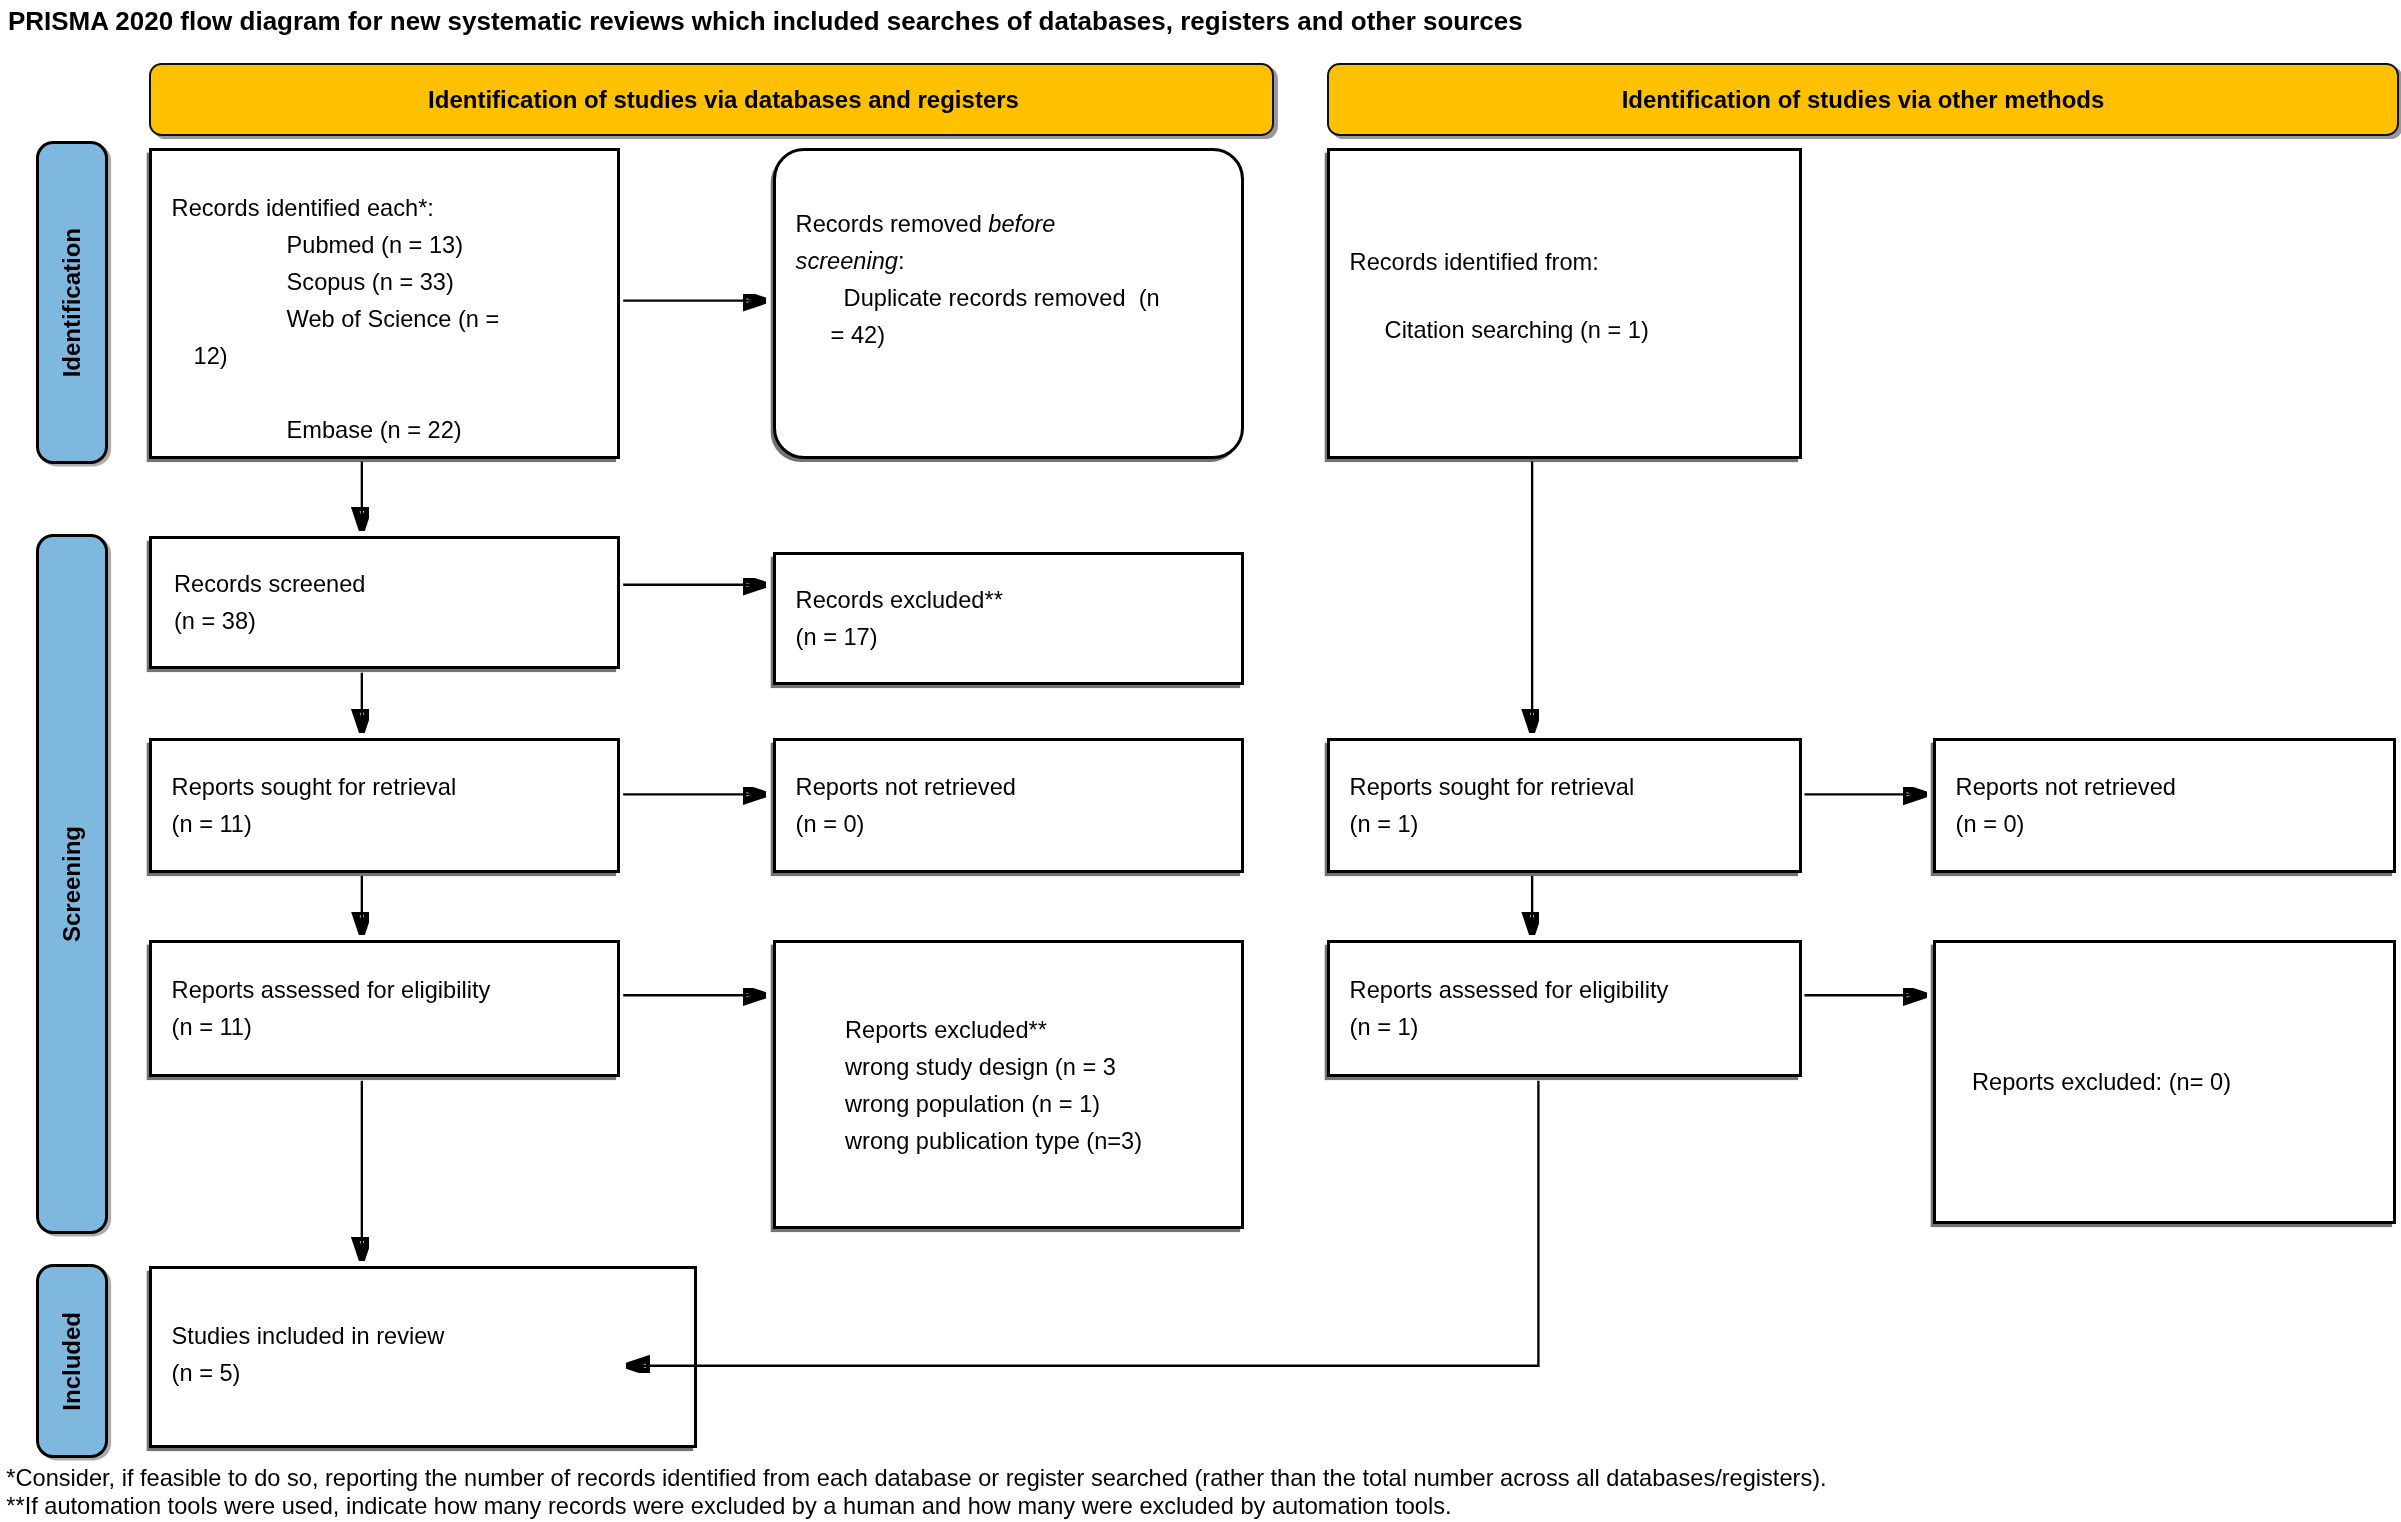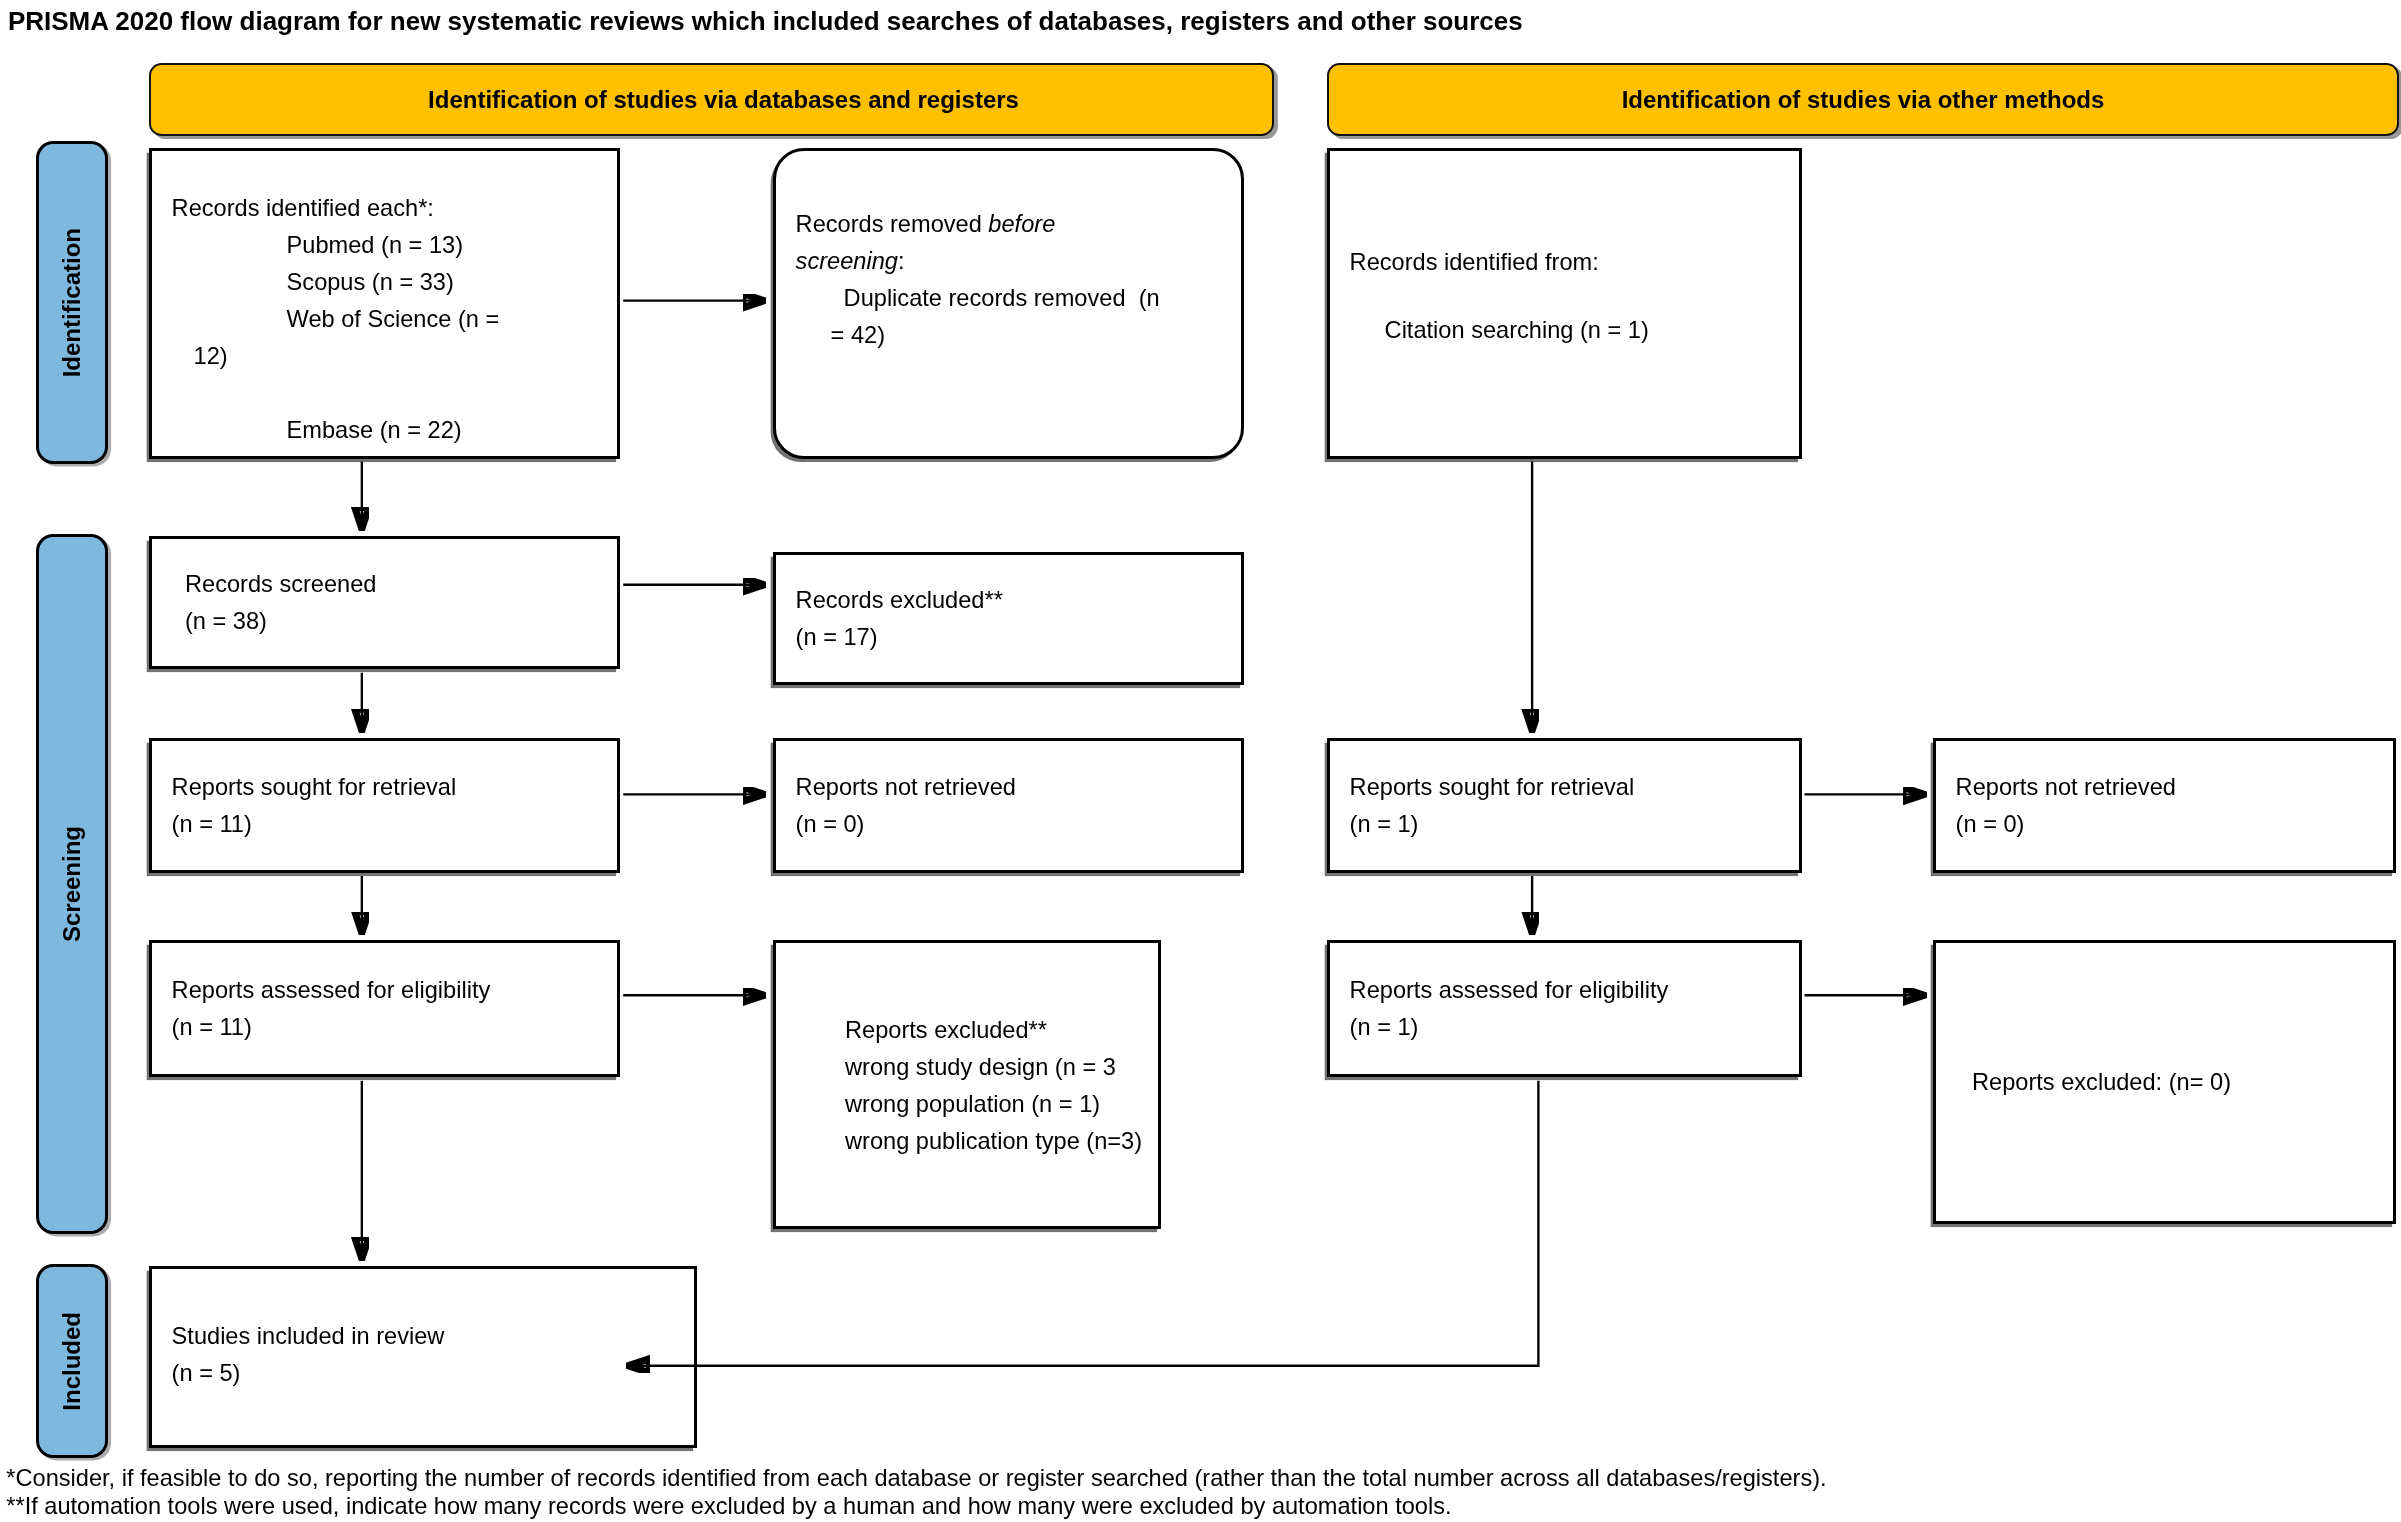--- a/index.html
+++ b/index.html
@@ -62,21 +62,21 @@
   <div class="line"><span class="it">screening</span><span>:</span></div>
   <div class="line" style="margin-left:48px;">Duplicate records removed  (n</div>
   <div class="line" style="margin-left:35px;">= 42)</div>
 </div>
 
 <div class="box" style="left:1327px;top:148px;width:475px;height:311px;padding:93px 11.8px 0 19.6px;">
   <div class="line">Records identified from:</div>
   <div class="line" style="margin-left:35px;margin-top:31px;">Citation searching (n = 1)</div>
 </div>
 
-<div class="box vcenter" style="left:149px;top:536px;width:471px;height:133px;padding-left:33px;">
+<div class="box vcenter" style="left:149px;top:536px;width:471px;height:133px;padding-left:22px;">
   <div class="line">Records screened</div>
   <div class="line">(n = 38)</div>
 </div>
 <div class="box vcenter" style="left:773px;top:536px;width:471px;height:133px;padding-left:19.6px;margin-top:16px;">
   <div class="line">Records excluded**</div>
   <div class="line">(n = 17)</div>
 </div>
 
 <div class="box vcenter" style="left:149px;top:738px;width:471px;height:135px;padding-left:19.6px;">
   <div class="line">Reports sought for retrieval</div>
@@ -92,21 +92,21 @@
 </div>
 <div class="box vcenter" style="left:1933px;top:738px;width:463px;height:135px;padding-left:19.6px;">
   <div class="line">Reports not retrieved</div>
   <div class="line">(n = 0)</div>
 </div>
 
 <div class="box vcenter" style="left:149px;top:940px;width:471px;height:137px;padding-left:19.6px;">
   <div class="line">Reports assessed for eligibility</div>
   <div class="line">(n = 11)</div>
 </div>
-<div class="box" style="left:773px;top:940px;width:388px;height:289px;padding:69px 11.8px 0 69px;">
+<div class="box" style="left:773px;top:940px;width:471px;height:289px;padding:69px 11.8px 0 69px;">
   <div class="line">Reports excluded**</div>
   <div class="line">wrong study design (n = 3</div>
   <div class="line">wrong population (n = 1)</div>
   <div class="line">wrong publication type (n=3)</div>
 </div>
 <div class="box vcenter" style="left:1327px;top:940px;width:475px;height:137px;padding-left:19.6px;">
   <div class="line">Reports assessed for eligibility</div>
   <div class="line">(n = 1)</div>
 </div>
 <div class="box vcenter" style="left:1933px;top:940px;width:463px;height:284px;padding-left:36px;">

